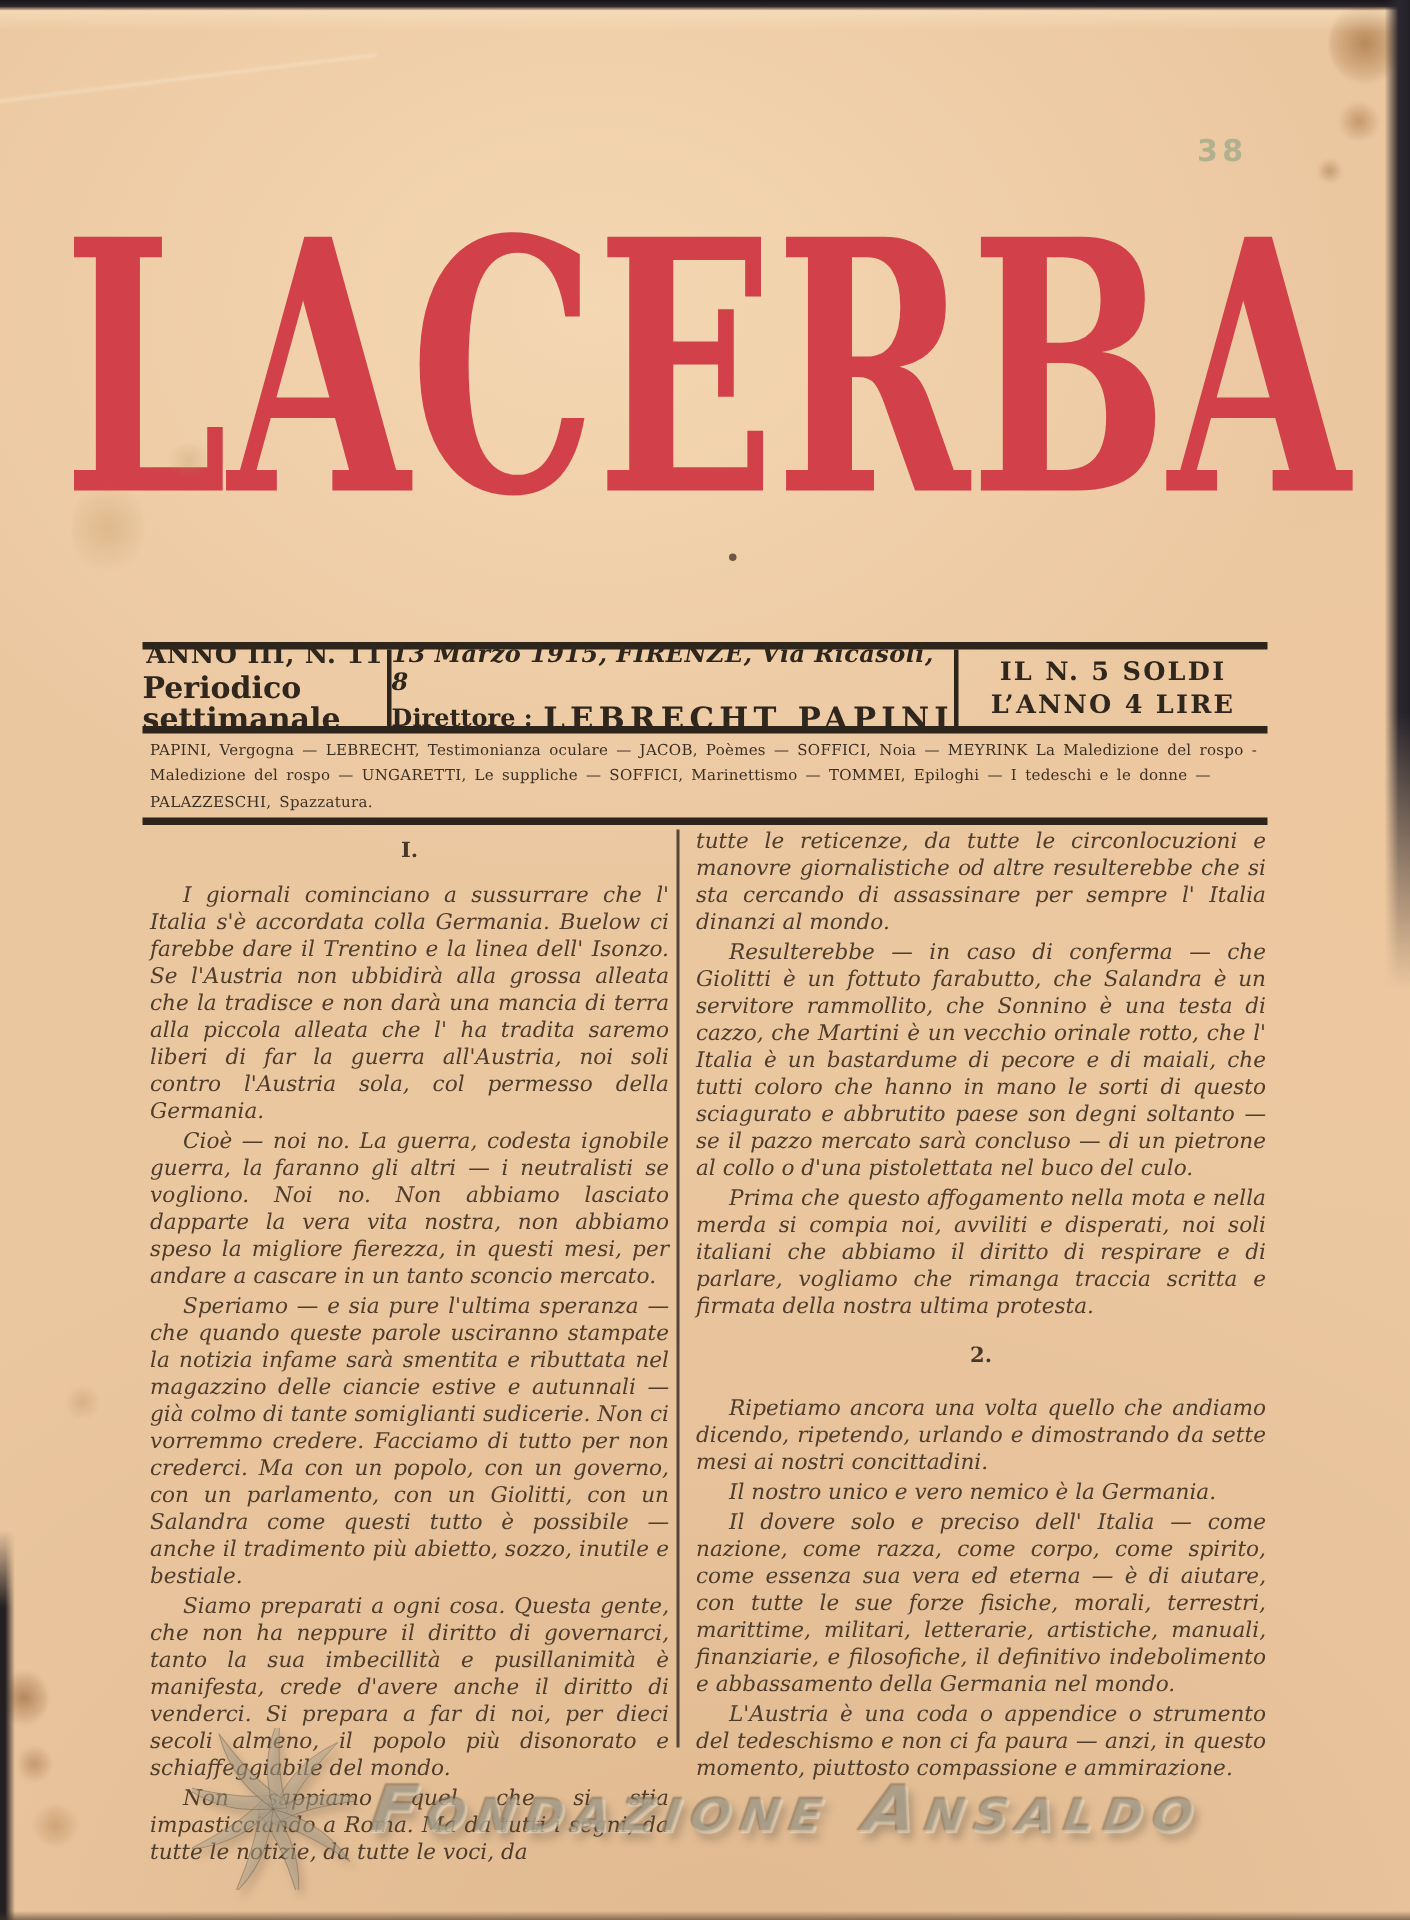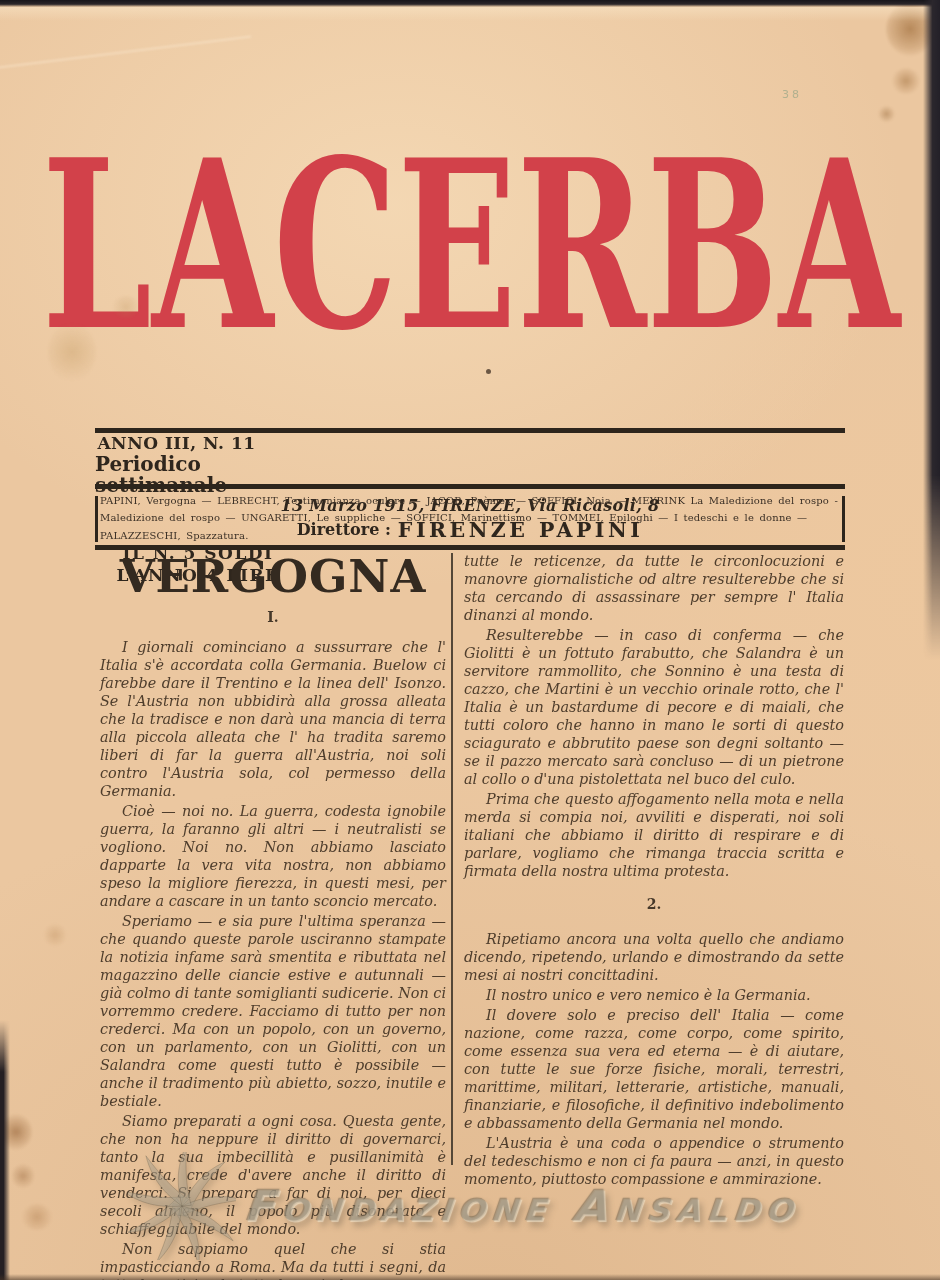--- a/index.html
+++ b/index.html
@@ -31,29 +31,29 @@
   .s1{top:2px;left:886px;width:48px;height:54px;background:radial-gradient(circle,rgba(148,96,44,.6) 0%,rgba(148,96,44,.22) 55%,rgba(148,96,44,0) 78%);}
   .s2{top:68px;left:892px;width:28px;height:26px;background:radial-gradient(circle,rgba(148,96,44,.45) 0%,rgba(148,96,44,0) 75%);}
   .s3{top:106px;left:878px;width:17px;height:16px;background:radial-gradient(circle,rgba(140,92,44,.4) 0%,rgba(140,92,44,0) 75%);}
   .s4{top:322px;left:48px;width:48px;height:60px;background:radial-gradient(circle,rgba(188,146,86,.32) 0%,rgba(188,146,86,0) 75%);}
   .s5{top:1114px;left:0px;width:32px;height:36px;background:radial-gradient(circle,rgba(138,86,42,.55) 0%,rgba(138,86,42,0) 78%);}
   .s6{top:1164px;left:12px;width:22px;height:24px;background:radial-gradient(circle,rgba(138,86,42,.38) 0%,rgba(138,86,42,0) 78%);}
   .s7{top:1204px;left:22px;width:30px;height:26px;background:radial-gradient(circle,rgba(158,104,54,.34) 0%,rgba(158,104,54,0) 78%);}
   .s8{top:924px;left:44px;width:22px;height:22px;background:radial-gradient(circle,rgba(172,122,70,.28) 0%,rgba(172,122,70,0) 78%);}
   .s9{top:296px;left:112px;width:28px;height:22px;background:radial-gradient(circle,rgba(182,140,84,.25) 0%,rgba(182,140,84,0) 78%);}
   .speck{top:369px;left:486px;width:5px;height:5px;background:#4a382a;opacity:.8;filter:none;}
-  .show-through{position:absolute;top:88px;left:782px;font-family:"DejaVu Sans",sans-serif;font-size:11px;letter-spacing:3px;color:rgba(118,152,124,.5);font-weight:normal;}
+  .show-through{position:absolute;top:88px;left:798px;font-family:"DejaVu Sans",sans-serif;font-size:20px;letter-spacing:3px;color:rgba(118,152,124,.5);font-weight:bold;}
   
   .masthead{position:absolute;left:42px;top:146px;width:860px;height:200px;text-decoration:underline;}
   
   .rule{position:absolute;left:95px;width:750px;height:5px;background:#2d251c;}
   .rule-h-top{top:428px;}
   .rule-h-bottom{top:484px;}
   .rule-toc{top:545px;}
-  .header-row{position:absolute;left:95px;top:433px;width:750px;height:51px;display:flex;color:#2f261d;flex-direction:column;}
+  .header-row{position:absolute;left:95px;top:433px;width:750px;height:51px;display:flex;color:#2f261d;}
   .cell{display:flex;flex-direction:column;justify-content:center;align-items:center;box-sizing:border-box;}
   .c-left{width:163px;}
   .c-center{flex:1;border-left:3px solid #2d251c;border-right:3px solid #2d251c;}
   .c-right{width:206px;}
   .hl1{font-weight:bold;font-size:17px;letter-spacing:.5px;line-height:21px;}
   .hl2{font-weight:bold;font-size:20px;line-height:21px;}
   .date-line{font-weight:bold;font-style:italic;font-size:16px;line-height:19px;letter-spacing:.3px;}
   .director-line{font-weight:bold;font-size:16px;margin-top:3px;line-height:24px;display:flex;align-items:flex-start;}
   .director-name{font-size:20.5px;letter-spacing:3.5px;margin-left:7px;}
   .pr{font-weight:bold;font-size:17px;letter-spacing:1.5px;line-height:22px;}
@@ -98,37 +98,36 @@
   <div class="rule rule-h-top"></div>
   <div class="header-row">
     <div class="cell c-left">
       <div class="hl1">ANNO III, N. 11</div>
       <div class="hl2">Periodico settimanale</div>
     </div>
     <div class="cell c-center">
       <div class="date-line">13 Marzo 1915, FIRENZE, Via Ricasoli, 8</div>
       <div class="director-line">
         <span>Direttore :</span>
-        <span class="director-name">FIRENZE PAPINI</span>
+        <span class="director-name">LEBRECHT PAPINI</span>
       </div>
     </div>
     <div class="cell c-right">
       <div class="pr">IL N. 5 SOLDI</div>
       <div class="pr">L’ANNO 4 LIRE</div>
     </div>
   </div>
   <div class="rule rule-h-bottom"></div>
 
   <div class="toc">PAPINI, Vergogna — LEBRECHT, Testimonianza oculare — JACOB, Poèmes — SOFFICI, Noia — MEYRINK La Maledizione del rospo - Maledizione del rospo — UNGARETTI, Le suppliche — SOFFICI, Marinettismo — TOMMEI, Epiloghi — I tedeschi e le donne — PALAZZESCHI, Spazzatura.</div>
   <div class="rule rule-toc"></div>
 
   <div class="col-divider"></div>
 
   <div class="col left-col">
-    <h1 class="article-title">VERGOGNA</h1>
     <div class="section-marker">I.</div>
     <p>I giornali cominciano a sussurrare che l' Italia s'è accordata colla Germania. Buelow ci farebbe dare il Trentino e la linea dell' Isonzo. Se l'Austria non ubbidirà alla grossa alleata che la tradisce e non darà una mancia di terra alla piccola alleata che l' ha tradita saremo liberi di far la guerra all'Austria, noi soli contro l'Austria sola, col permesso della Germania.</p>
     <p>Cioè — noi no. La guerra, codesta ignobile guerra, la faranno gli altri — i neutralisti se vogliono. Noi no. Non abbiamo lasciato dapparte la vera vita nostra, non abbiamo speso la migliore fierezza, in questi mesi, per andare a cascare in un tanto sconcio mercato.</p>
     <p>Speriamo — e sia pure l'ultima speranza — che quando queste parole usciranno stampate la notizia infame sarà smentita e ributtata nel magazzino delle ciancie estive e autunnali — già colmo di tante somiglianti sudicerie. Non ci vorremmo credere. Facciamo di tutto per non crederci. Ma con un popolo, con un governo, con un parlamento, con un Giolitti, con un Salandra come questi tutto è possibile — anche il tradimento più abietto, sozzo, inutile e bestiale.</p>
     <p>Siamo preparati a ogni cosa. Questa gente, che non ha neppure il diritto di governarci, tanto la sua imbecillità e pusillanimità è manifesta, crede d'avere anche il diritto di venderci. Si prepara a far di noi, per dieci secoli almeno, il popolo più disonorato e schiaffeggiabile del mondo.</p>
     <p>Non sappiamo quel che si stia impasticciando a Roma. Ma da tutti i segni, da tutte le notizie, da tutte le voci, da</p>
   </div>
 
   <div class="col right-col">
     <p class="no-indent">tutte le reticenze, da tutte le circonlocuzioni e manovre giornalistiche od altre resulterebbe che si sta cercando di assassinare per sempre l' Italia dinanzi al mondo.</p>

